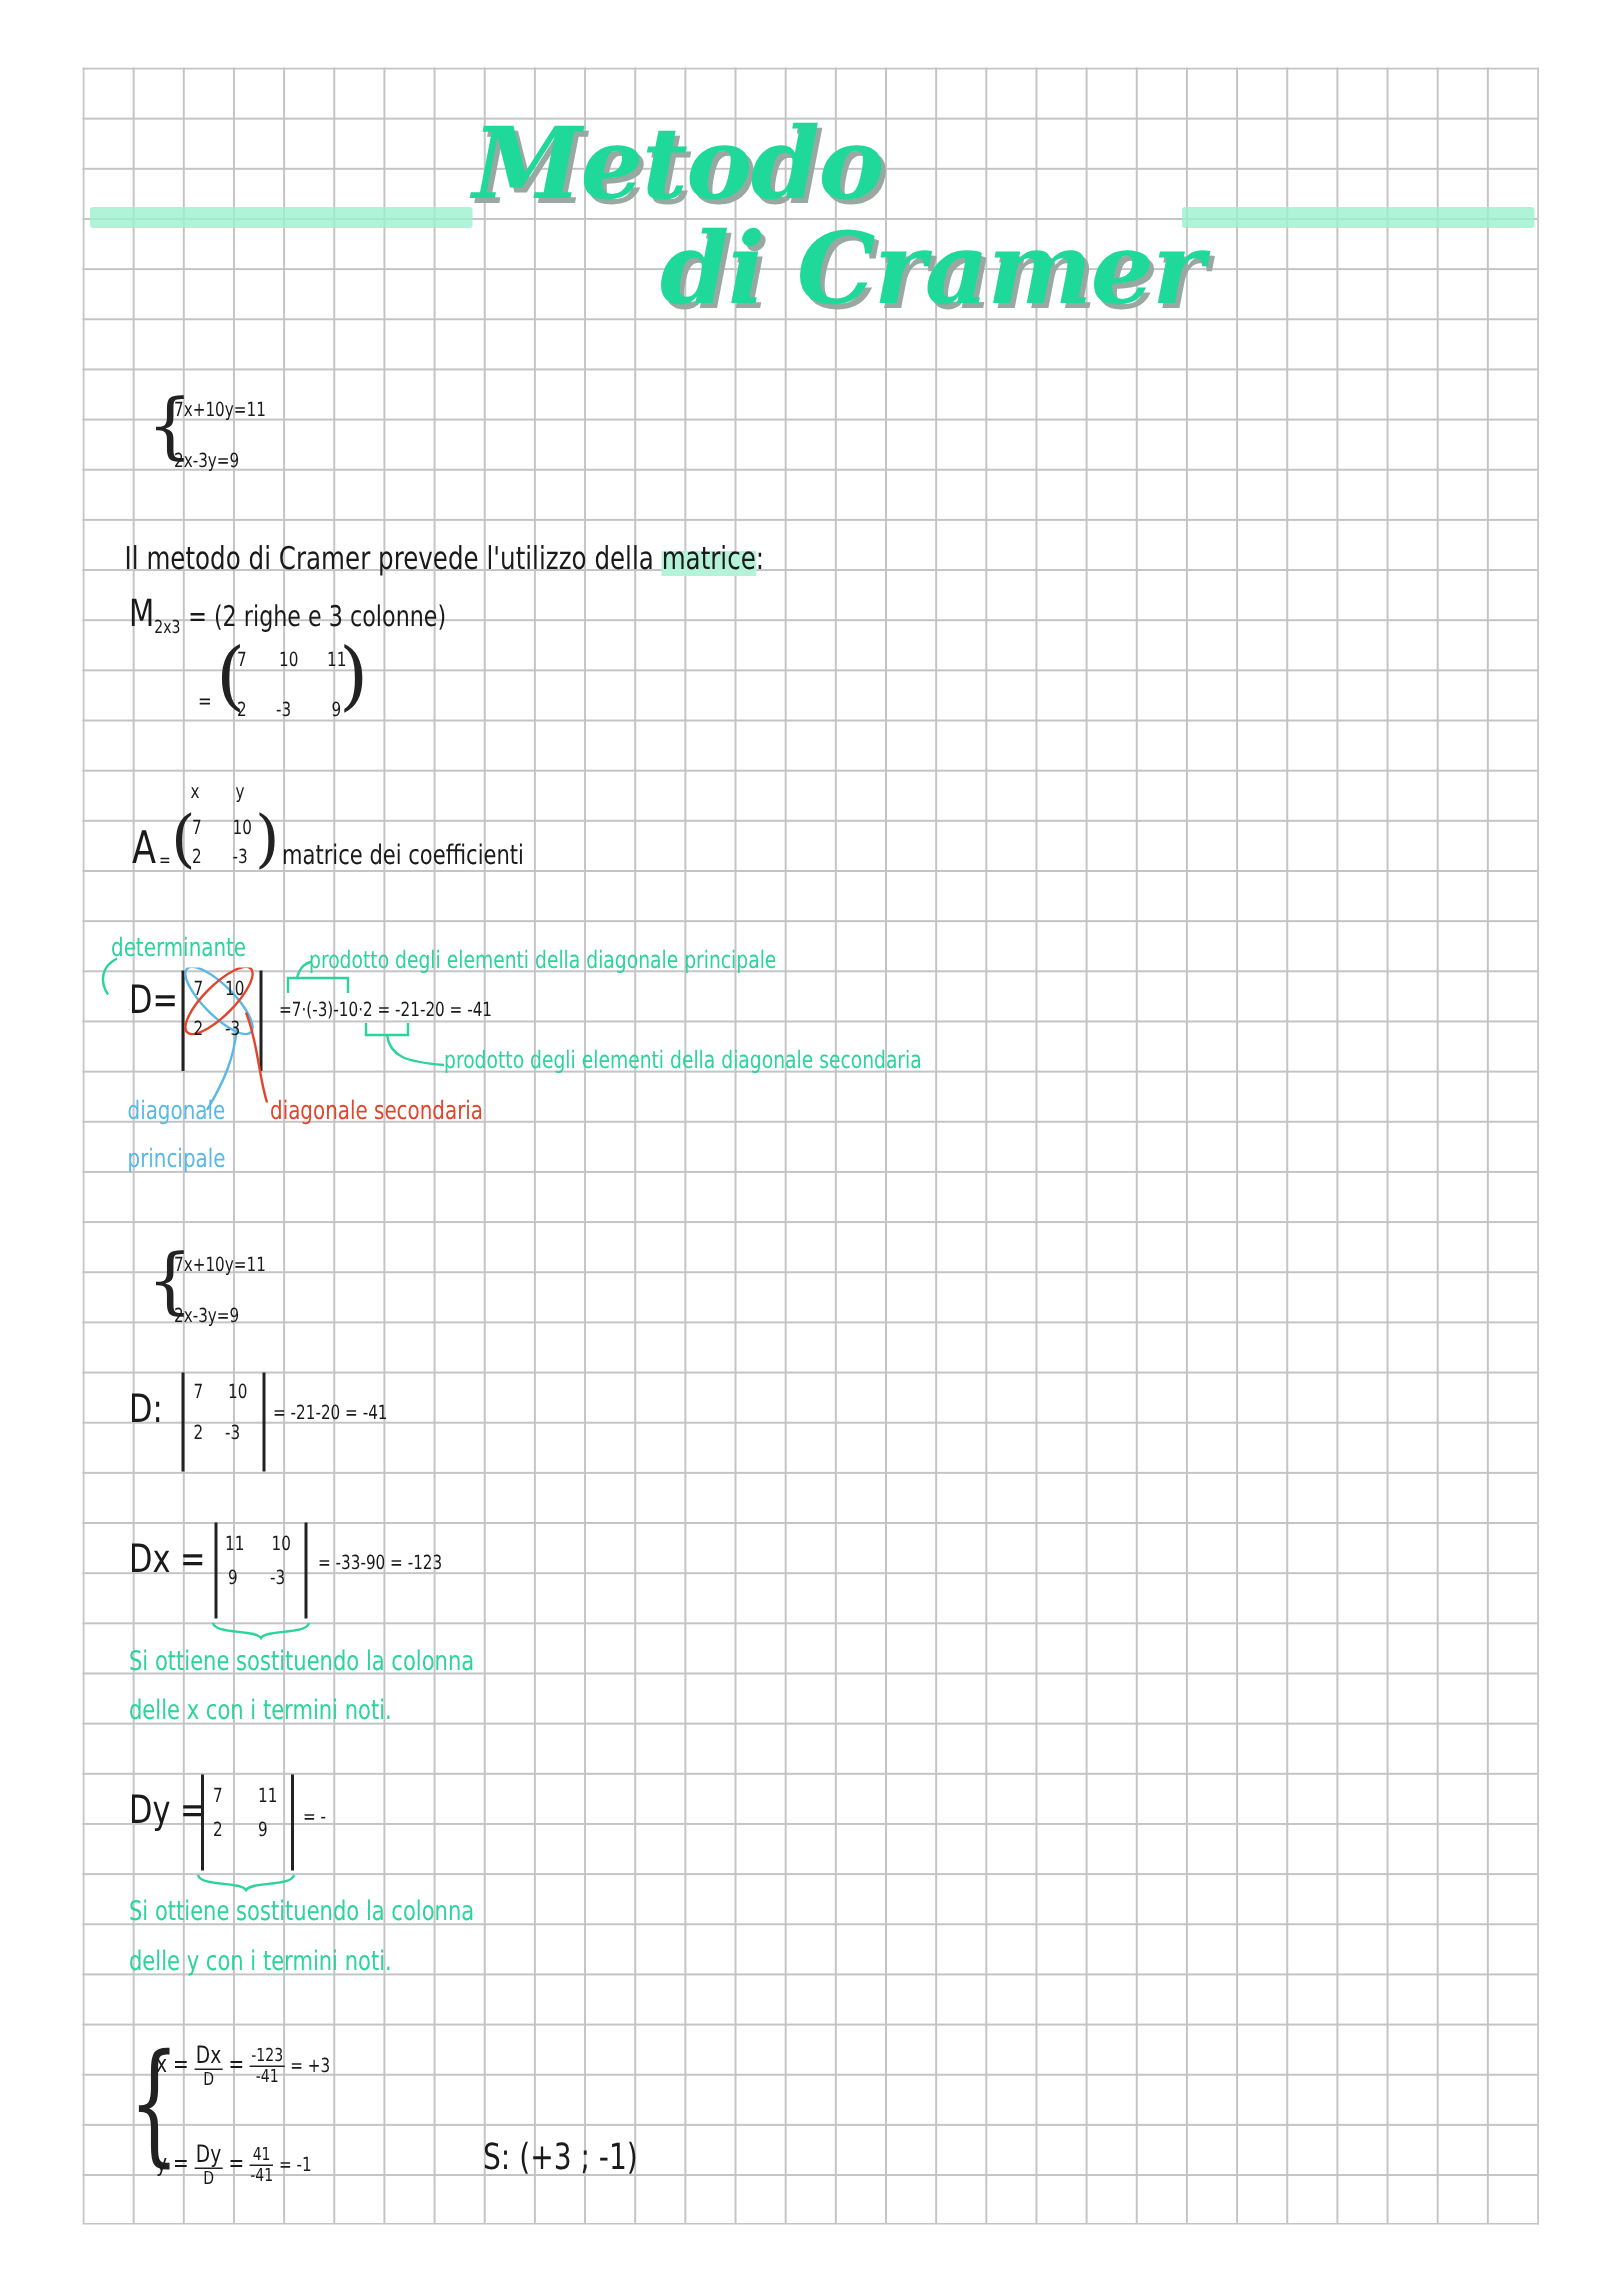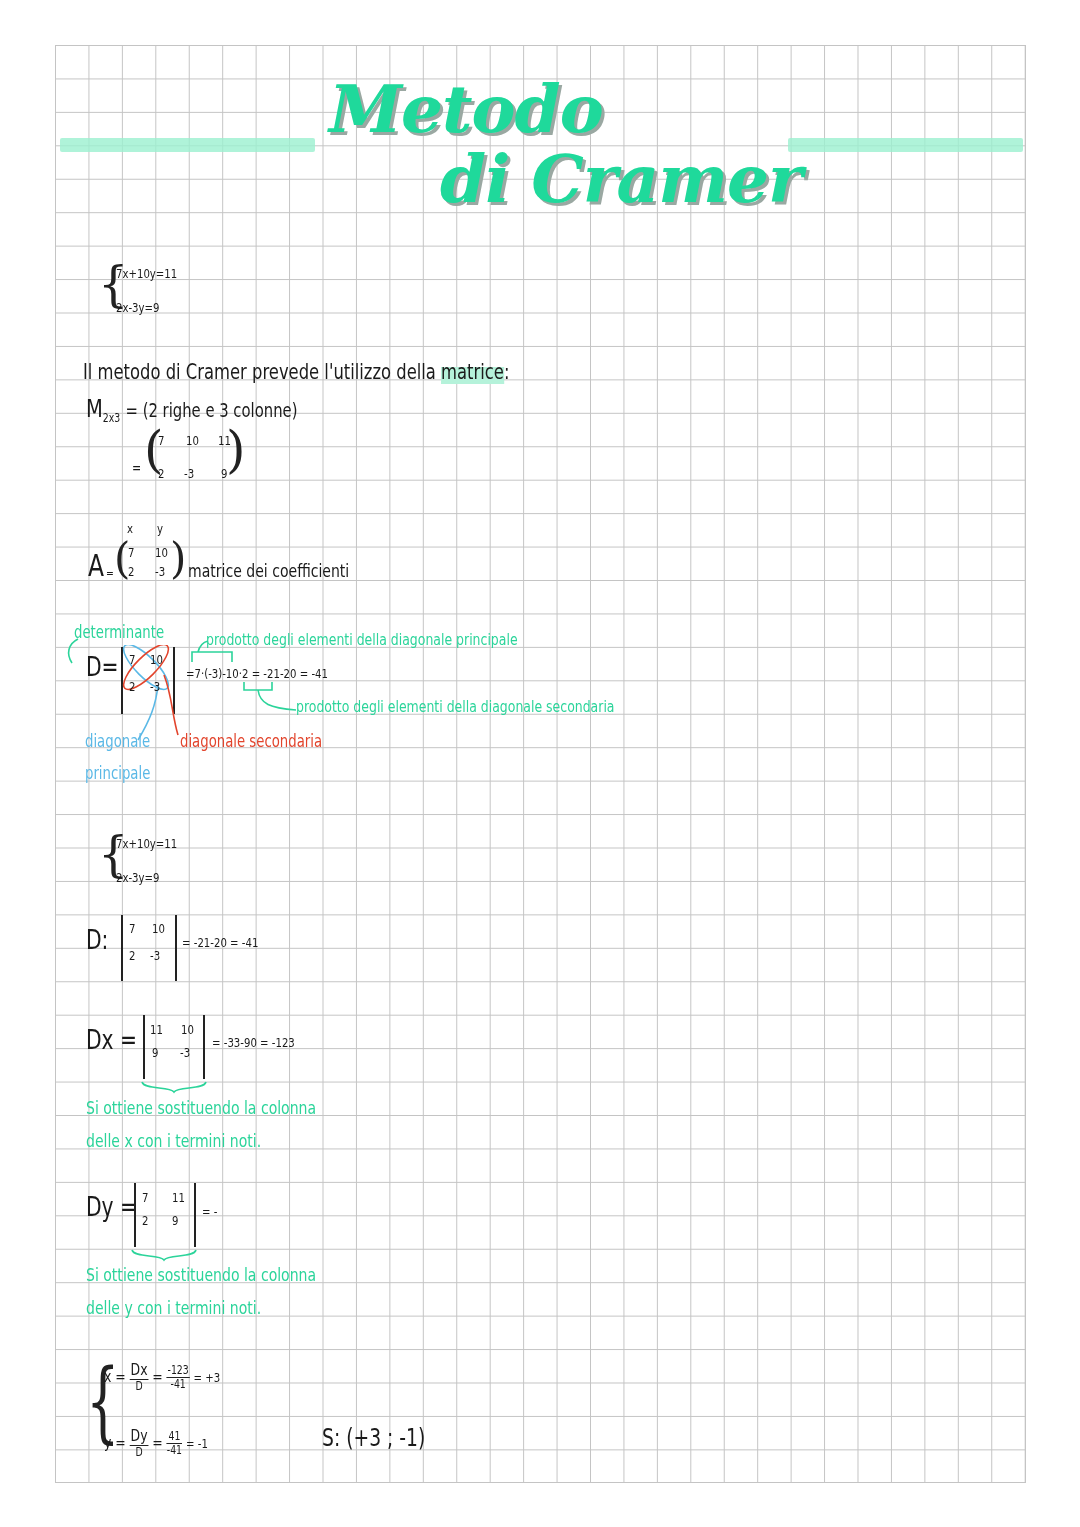--- a/index.html
+++ b/index.html
@@ -26,21 +26,21 @@
   .frac .n{display:block;border-bottom:1.5px solid #222;padding:0 1px;}
   .frac .d{display:block;}
 </style>
 </head>
 <body>
 
 <div class="page"></div>
 
 <div class="hl-bar" style="left:60px;top:138px;width:255px;"></div>
 <div class="hl-bar" style="left:788px;top:138px;width:235px;"></div>
-<div class="abs title" style="left:329px;top:70px;text-align:right;">Metodo</div>
+<div class="abs title" style="left:315px;top:70px;text-align:right;">Metodo</div>
 <div class="abs title" style="left:440px;top:140px;">di Cramer</div>
 
 <div class="abs brace" style="left:98px;top:260px;font-size:48px;line-height:1;">{</div>
 <div class="abs hand small" style="left:116px;top:266px;">7x+10y=11</div>
 <div class="abs hand small" style="left:116px;top:300px;">2x-3y=9</div>
 
 <div class="abs hand" style="left:83px;top:360px;font-size:21px;">
   <span>Il metodo di Cramer prevede l'utilizzo della </span><span class="mark">matrice</span><span>:</span>
 </div>
 <div class="abs hand" style="left:86px;top:394px;font-size:21px;">

